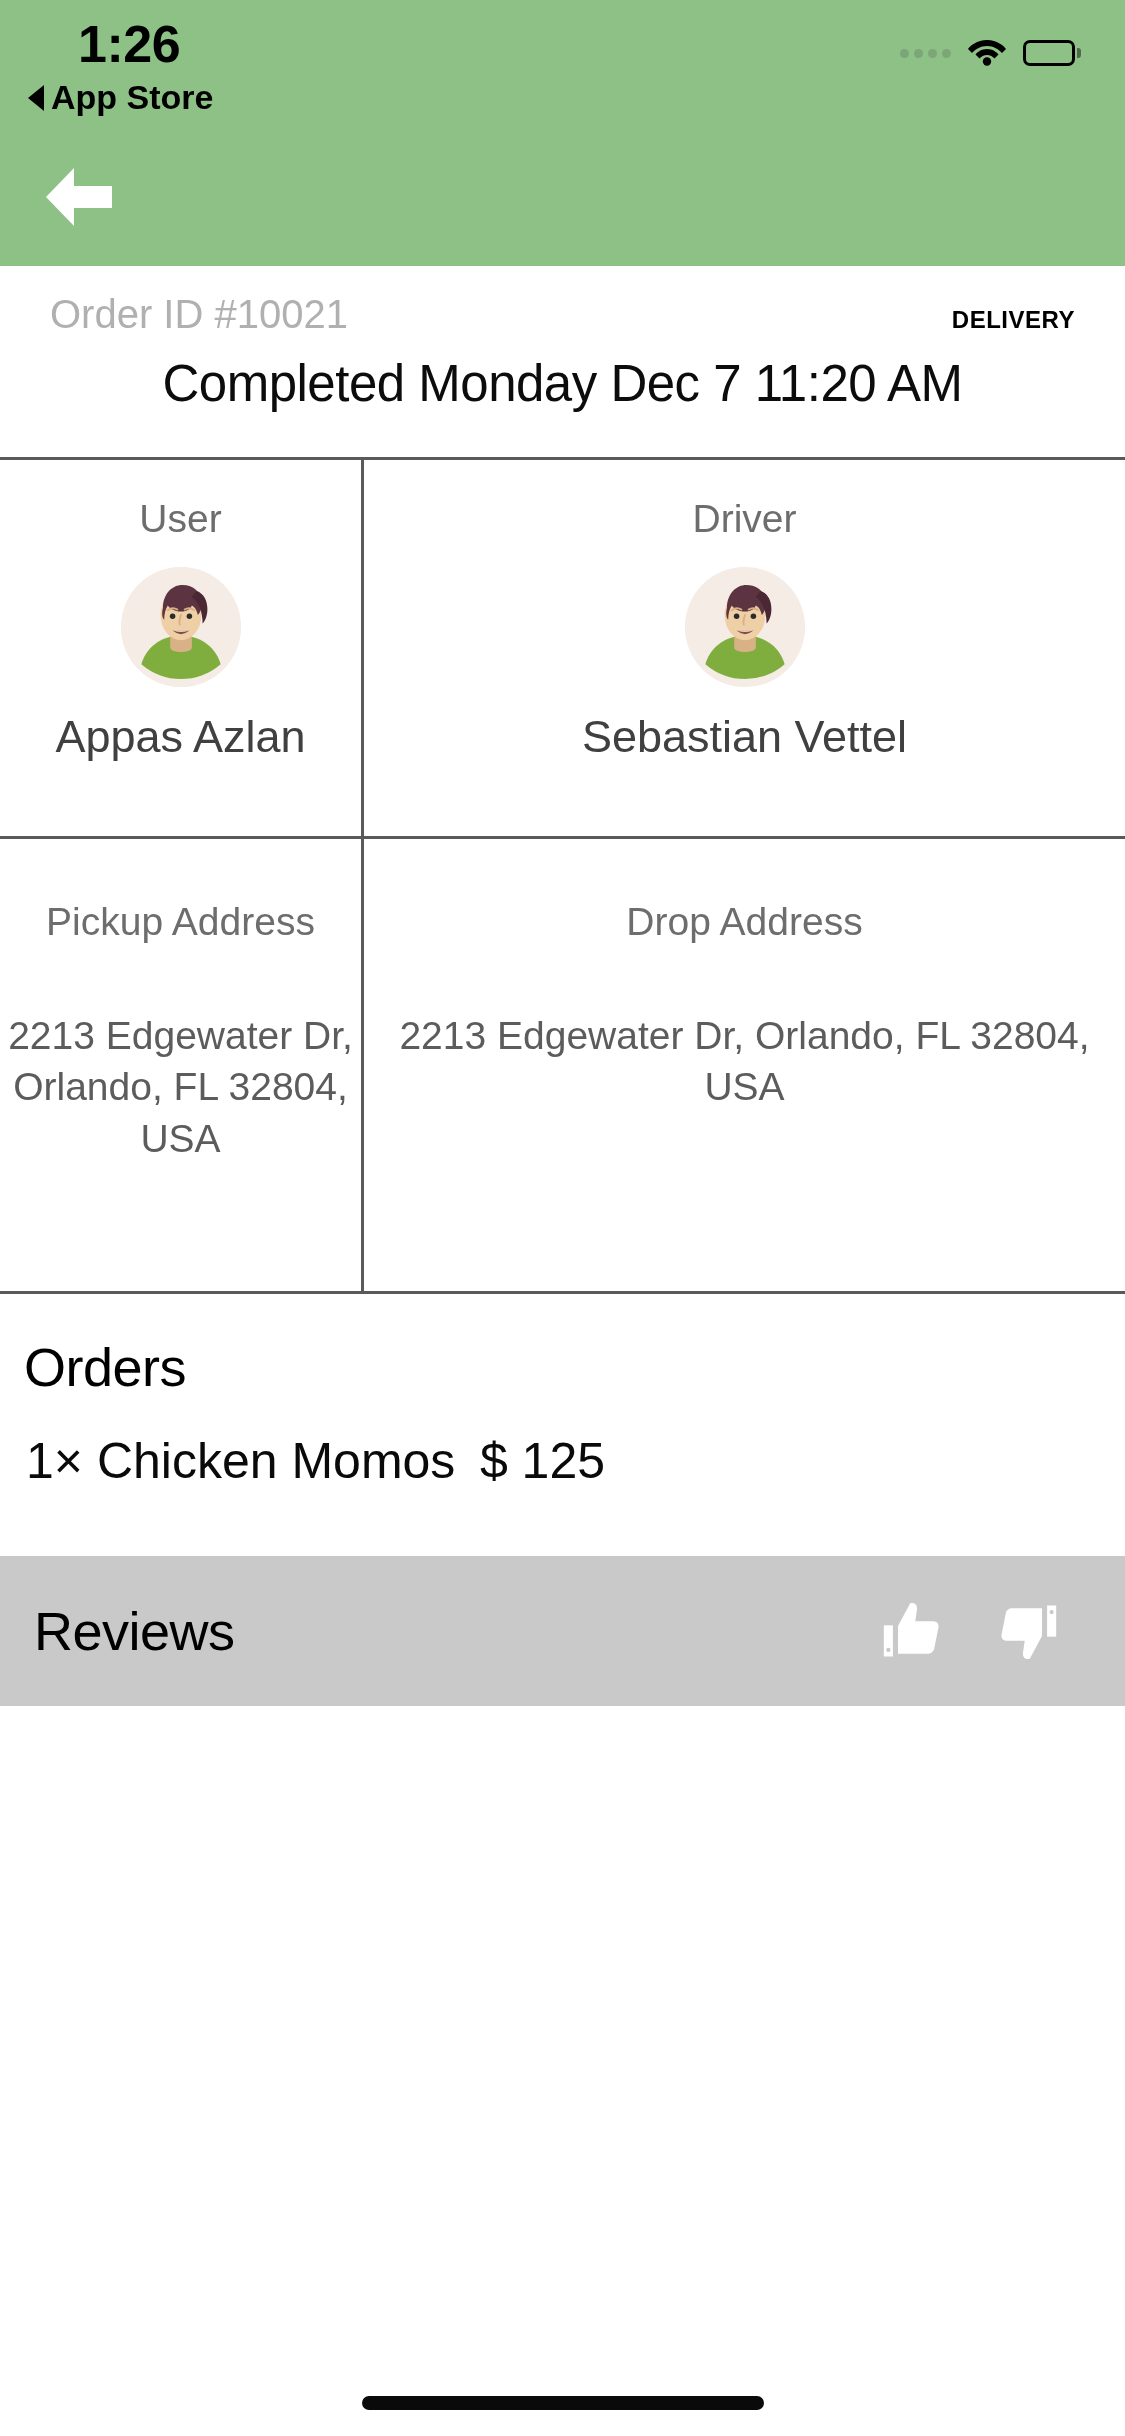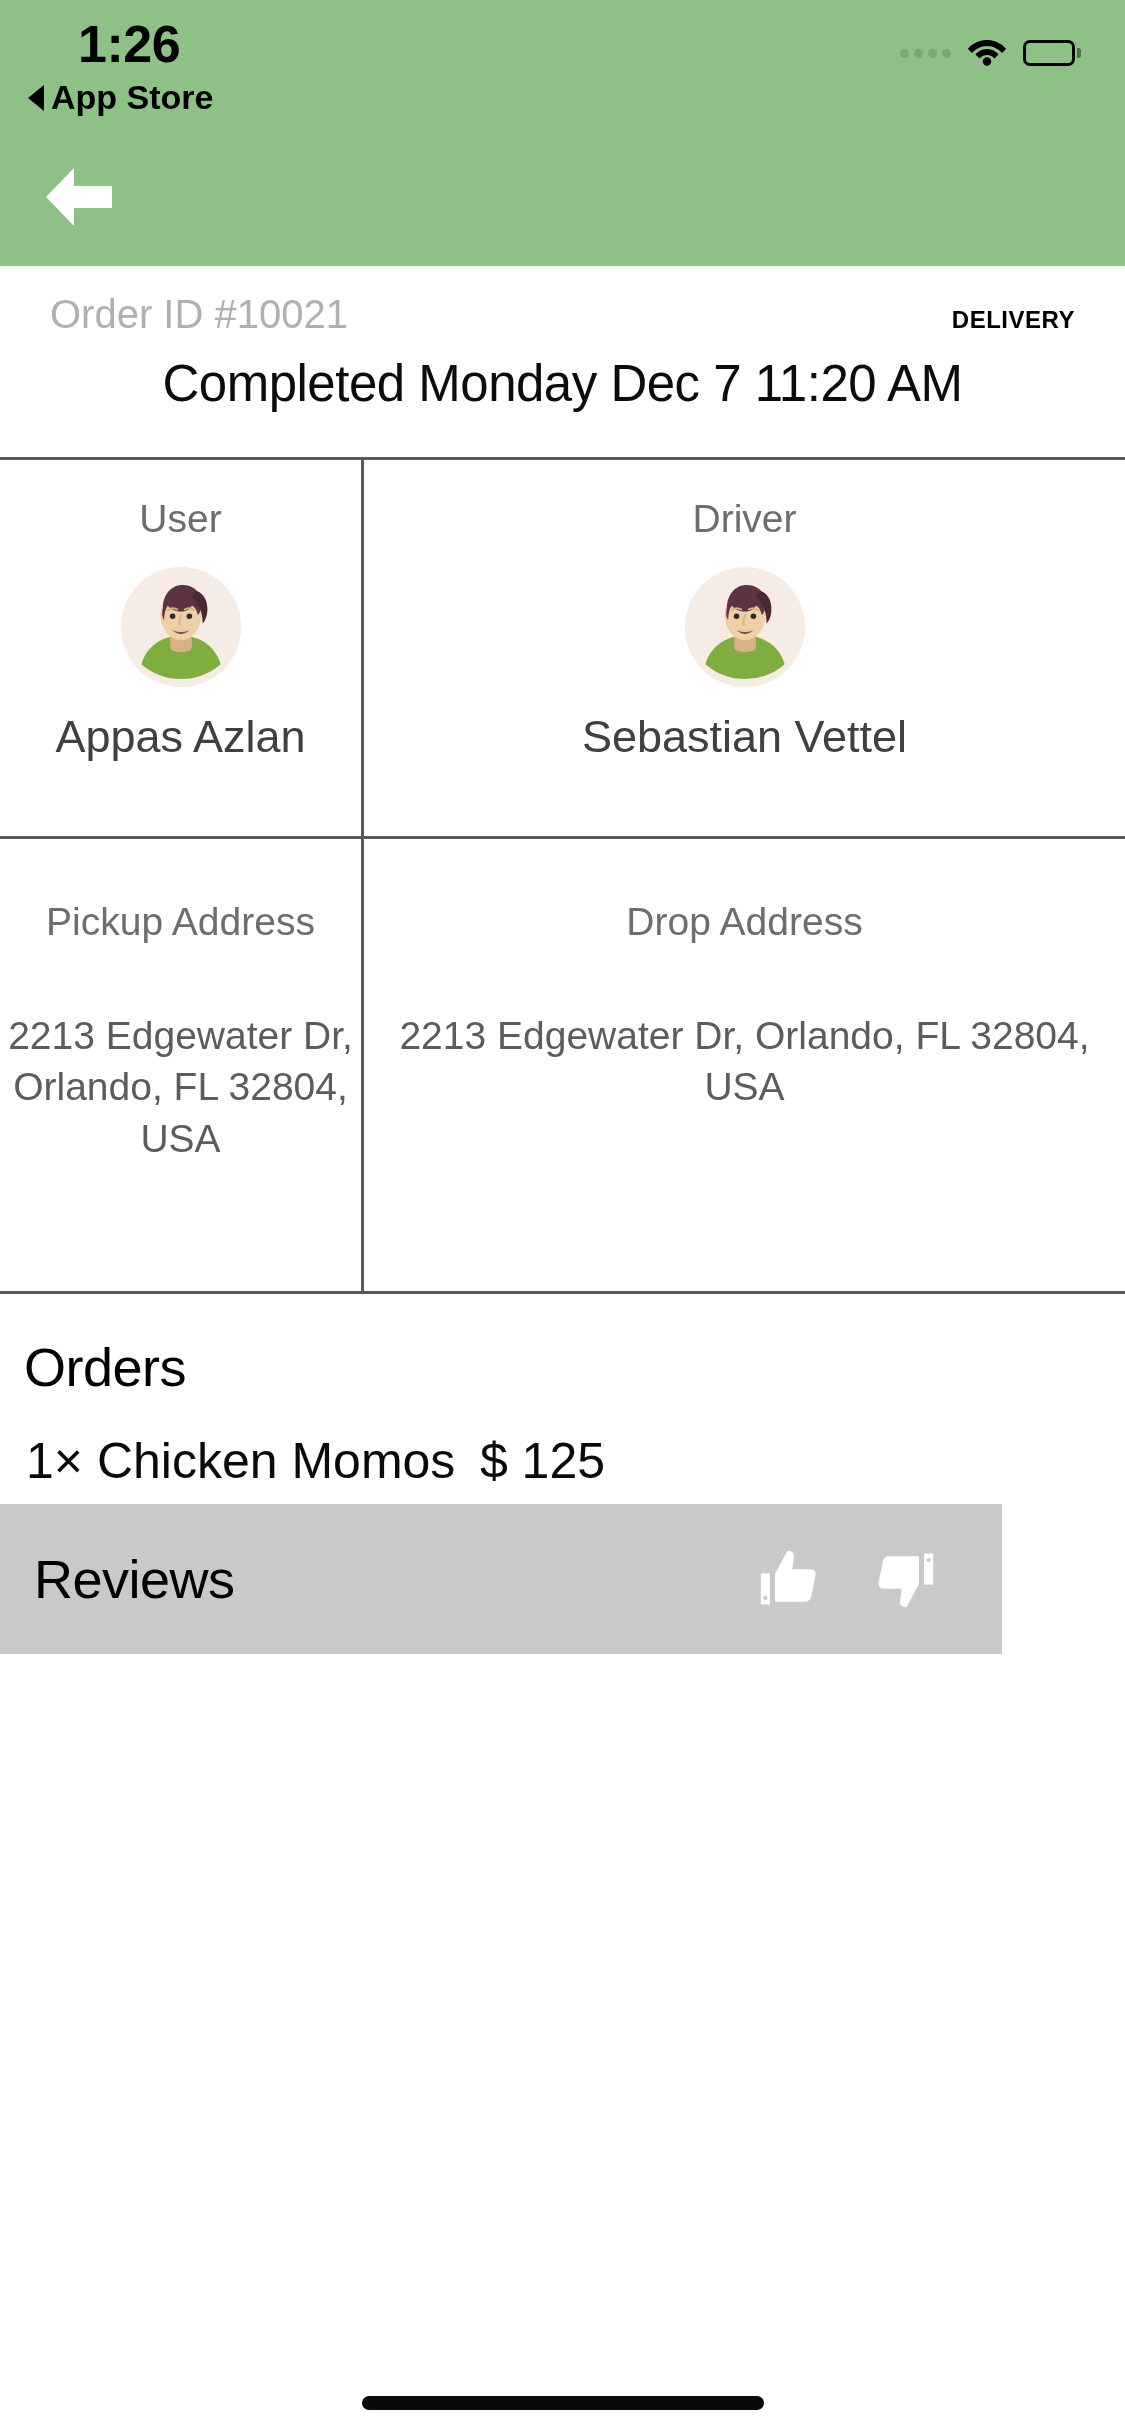--- a/index.html
+++ b/index.html
@@ -118,21 +118,21 @@
     padding:0 26px 0 26px;
   }
   .ol-name { font-size:50px; color:#0a0a0a; font-weight:400; }
   .ol-price {
     font-size:50px; color:#0a0a0a; font-weight:500;
     margin-right:314px;
   }
 
   
   .reviews {
-    position:absolute; left:0; top:1504px; width:1002px; height:150px;
+    position:absolute; left:0; top:1556px; width:1125px; height:150px;
     background:#c9c9c9;
     display:flex; align-items:center; justify-content:space-between;
     padding:0 62px 0 34px;
     gap:39px;
   }
   .reviews-title {
     font-size:54px; font-weight:500; color:#000000; letter-spacing:-.5px;
   }
   .reviews-actions { display:flex; align-items:center; gap:34px; }
   .thumb-btn {

